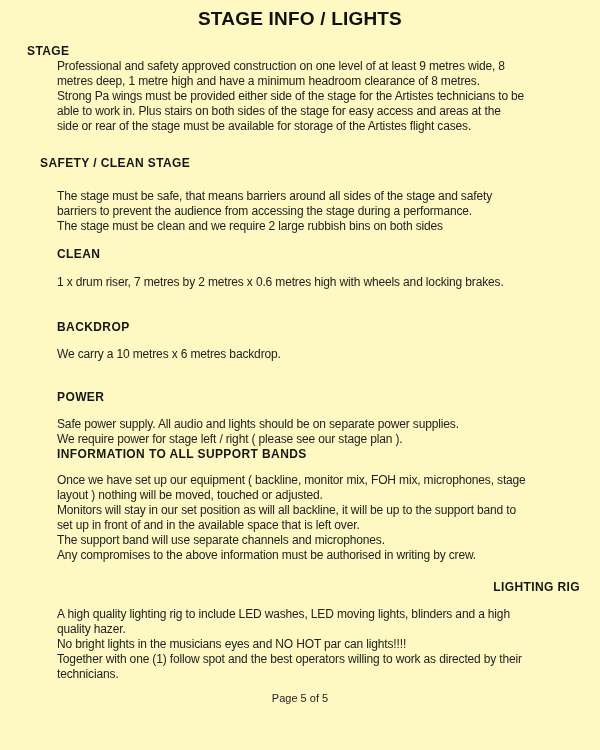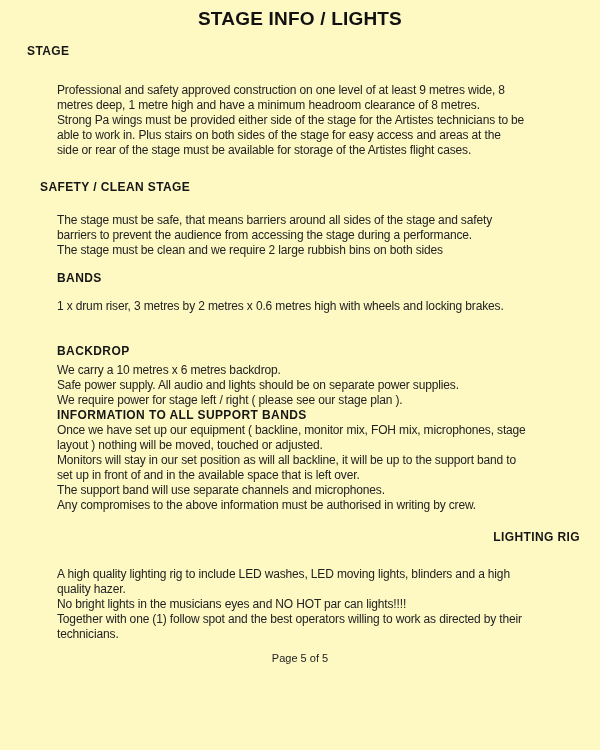--- a/index.html
+++ b/index.html
@@ -37,33 +37,33 @@
   .sec-b {
     margin-left: 57px;
     margin-right: 10px;
     font-size: 12px;
     line-height: 15px;
     letter-spacing: -0.15px;
     white-space: pre;
     color: #222222;
   }
   .sec-1 .sec-h { margin-top: 14px; margin-left: 27px; }
-  .sec-1 .sec-b { margin-top: 24px; }
+  .sec-1 .sec-b { margin-top: 0; }
   .sec-2 .sec-h { margin-top: 22px; margin-left: 40px; }
   .sec-2 .sec-b { margin-top: 18px; }
   .sec-3 .sec-h { margin-top: 13px; }
   .sec-3 .sec-b { margin-top: 13px; }
   .sec-4 .sec-h { margin-top: 30px; }
-  .sec-4 .sec-b { margin-top: 4px; }
+  .sec-4 .sec-b { margin-top: 12px; }
   .sec-5 .sec-h { margin-top: 28px; }
-  .sec-5 .sec-b { }
+  .sec-5 .sec-b { margin-top: 12px; }
   .sec-6 .sec-h { }
-  .sec-6 .sec-b { }
+  .sec-6 .sec-b { margin-top: 11px; }
   .sec-7 .sec-h { margin-top: 17px; text-align: right; }
-  .sec-7 .sec-b { margin-top: 22px; }
+  .sec-7 .sec-b { margin-top: 12px; }
   .page-footer {
     margin-top: 10px;
     text-align: center;
     font-size: 11px;
     line-height: 13px;
     color: #222222;
   }
 </style>
 </head>
 <body>
@@ -82,30 +82,31 @@
   </div>
 
   <div class="sec sec-2">
     <div class="sec-h">SAFETY / CLEAN STAGE</div>
     <div class="sec-b">The stage must be safe, that means barriers around all sides of the stage and safety
 barriers to prevent the audience from accessing the stage during a performance.
 The stage must be clean and we require 2 large rubbish bins on both sides</div>
   </div>
 
   <div class="sec sec-3">
-    <div class="sec-h">BANDS</div>
-    <div class="sec-b">1 x drum riser, 3 metres by 2 metres x 0.6 metres high with wheels and locking brakes.</div>
+    <div class="sec-h">CLEAN</div>
+    <div class="sec-b">1 x drum riser, 7 metres by 2 metres x 0.6 metres high with wheels and locking brakes.</div>
   </div>
 
   <div class="sec sec-4">
     <div class="sec-h">BACKDROP</div>
     <div class="sec-b">We carry a 10 metres x 6 metres backdrop.</div>
   </div>
 
   <div class="sec sec-5">
+    <div class="sec-h">POWER</div>
     <div class="sec-b">Safe power supply. All audio and lights should be on separate power supplies.
 We require power for stage left / right ( please see our stage plan ).</div>
   </div>
 
   <div class="sec sec-6">
     <div class="sec-h">INFORMATION TO ALL SUPPORT BANDS</div>
     <div class="sec-b">Once we have set up our equipment ( backline, monitor mix, FOH mix, microphones, stage
 layout ) nothing will be moved, touched or adjusted.
 Monitors will stay in our set position as will all backline, it will be up to the support band to
 set up in front of and in the available space that is left over.

